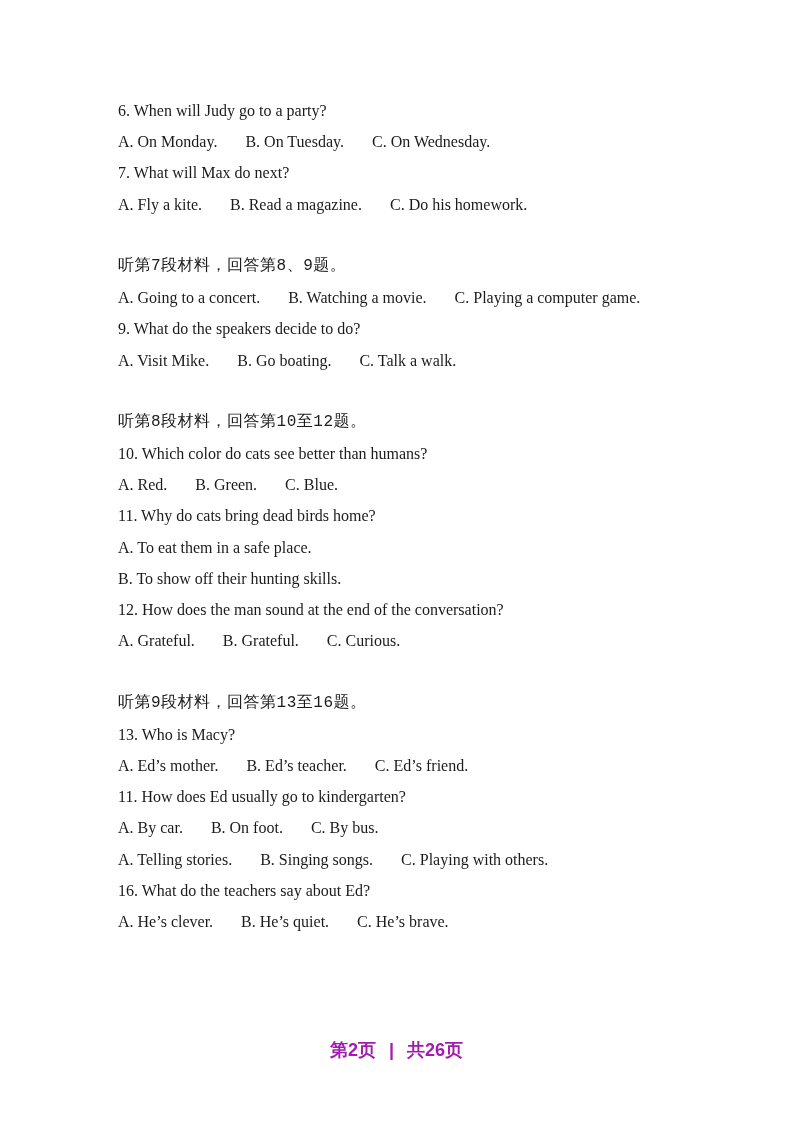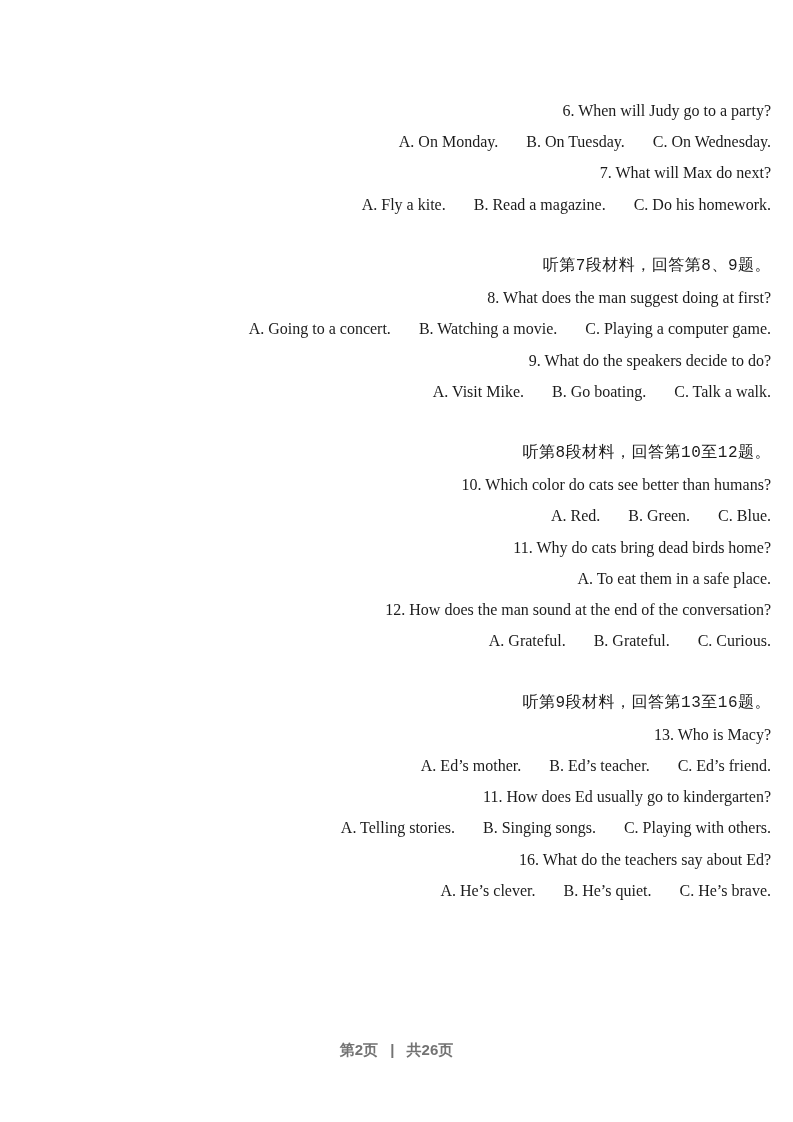--- a/index.html
+++ b/index.html
@@ -12,22 +12,21 @@
     height: 1122px;
     position: relative;
     font-family: "Liberation Serif", "DejaVu Serif", serif;
     color: #1b1b1b;
     overflow: hidden;
   }
   .page-content {
     position: absolute;
     top: 95px;
     left: 118px;
-    right: 22px;
-    text-align: right;
+    right: 30px;
   }
   .line {
     height: 31.2px;
     line-height: 31.2px;
     font-size: 16px;
     white-space: nowrap;
   }
   .line.blank {  }
   .section-header {
     letter-spacing: 0.5px;
@@ -42,63 +41,64 @@
   }
   .page-footer {
     position: absolute;
     top: 1038px;
     left: 0;
     width: 100%;
     height: 24px;
     line-height: 24px;
     text-align: center;
     font-family: "Liberation Sans", "DejaVu Sans", sans-serif;
-    font-size: 15px;
+    font-size: 18px;
     font-weight: bold;
-    color: #737373;
+    color: #a21caf;
   }
   .page-footer span {
     margin: 0 4px;
   }
 </style>
 </head>
 <body>
 
 <div class="page-content">
   <div>
       <div>
         <div class="line question-line">6. When will Judy go to a party?</div>
         <div class="line options-line"><span class="option">A. On Monday.</span><span class="option">B. On Tuesday.</span><span class="option">C. On Wednesday.</span></div>
         <div class="line question-line">7. What will Max do next?</div>
         <div class="line options-line"><span class="option">A. Fly a kite.</span><span class="option">B. Read a magazine.</span><span class="option">C. Do his homework.</span></div>
       </div>
       <div class="line blank"></div>
       <div>
         <div class="line section-header">听第7段材料，回答第8、9题。</div>
-        <div class="line question-line">8. What does the man suggest doing at first?</div>
         <div class="line options-line"><span class="option">A. Going to a concert.</span><span class="option">B. Watching a movie.</span><span class="option">C. Playing a computer game.</span></div>
         <div class="line question-line">9. What do the speakers decide to do?</div>
         <div class="line options-line"><span class="option">A. Visit Mike.</span><span class="option">B. Go boating.</span><span class="option">C. Talk a walk.</span></div>
       </div>
       <div class="line blank"></div>
       <div>
         <div class="line section-header">听第8段材料，回答第10至12题。</div>
         <div class="line question-line">10. Which color do cats see better than humans?</div>
         <div class="line options-line"><span class="option">A. Red.</span><span class="option">B. Green.</span><span class="option">C. Blue.</span></div>
         <div class="line question-line">11. Why do cats bring dead birds home?</div>
         <div class="line option-line">A. To eat them in a safe place.</div>
+        <div class="line option-line">B. To show off their hunting skills.</div>
         <div class="line question-line">12. How does the man sound at the end of the conversation?</div>
         <div class="line options-line"><span class="option">A. Grateful.</span><span class="option">B. Grateful.</span><span class="option">C. Curious.</span></div>
       </div>
       <div class="line blank"></div>
       <div>
         <div class="line section-header">听第9段材料，回答第13至16题。</div>
         <div class="line question-line">13. Who is Macy?</div>
         <div class="line options-line"><span class="option">A. Ed’s mother.</span><span class="option">B. Ed’s teacher.</span><span class="option">C. Ed’s friend.</span></div>
         <div class="line question-line">11. How does Ed usually go to kindergarten?</div>
+        <div class="line options-line"><span class="option">A. By car.</span><span class="option">B. On foot.</span><span class="option">C. By bus.</span></div>
         <div class="line options-line"><span class="option">A. Telling stories.</span><span class="option">B. Singing songs.</span><span class="option">C. Playing with others.</span></div>
         <div class="line question-line">16. What do the teachers say about Ed?</div>
         <div class="line options-line"><span class="option">A. He’s clever.</span><span class="option">B. He’s quiet.</span><span class="option">C. He’s brave.</span></div>
       </div>
     </div>
 </div>
 
 <div class="page-footer">
   <span>第2页</span>
   <span>|</span>

